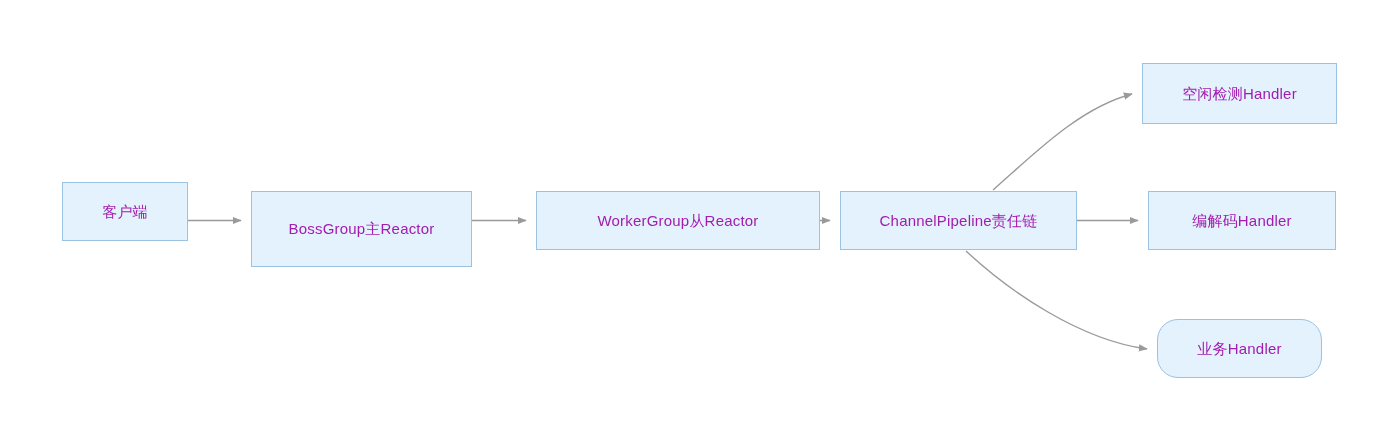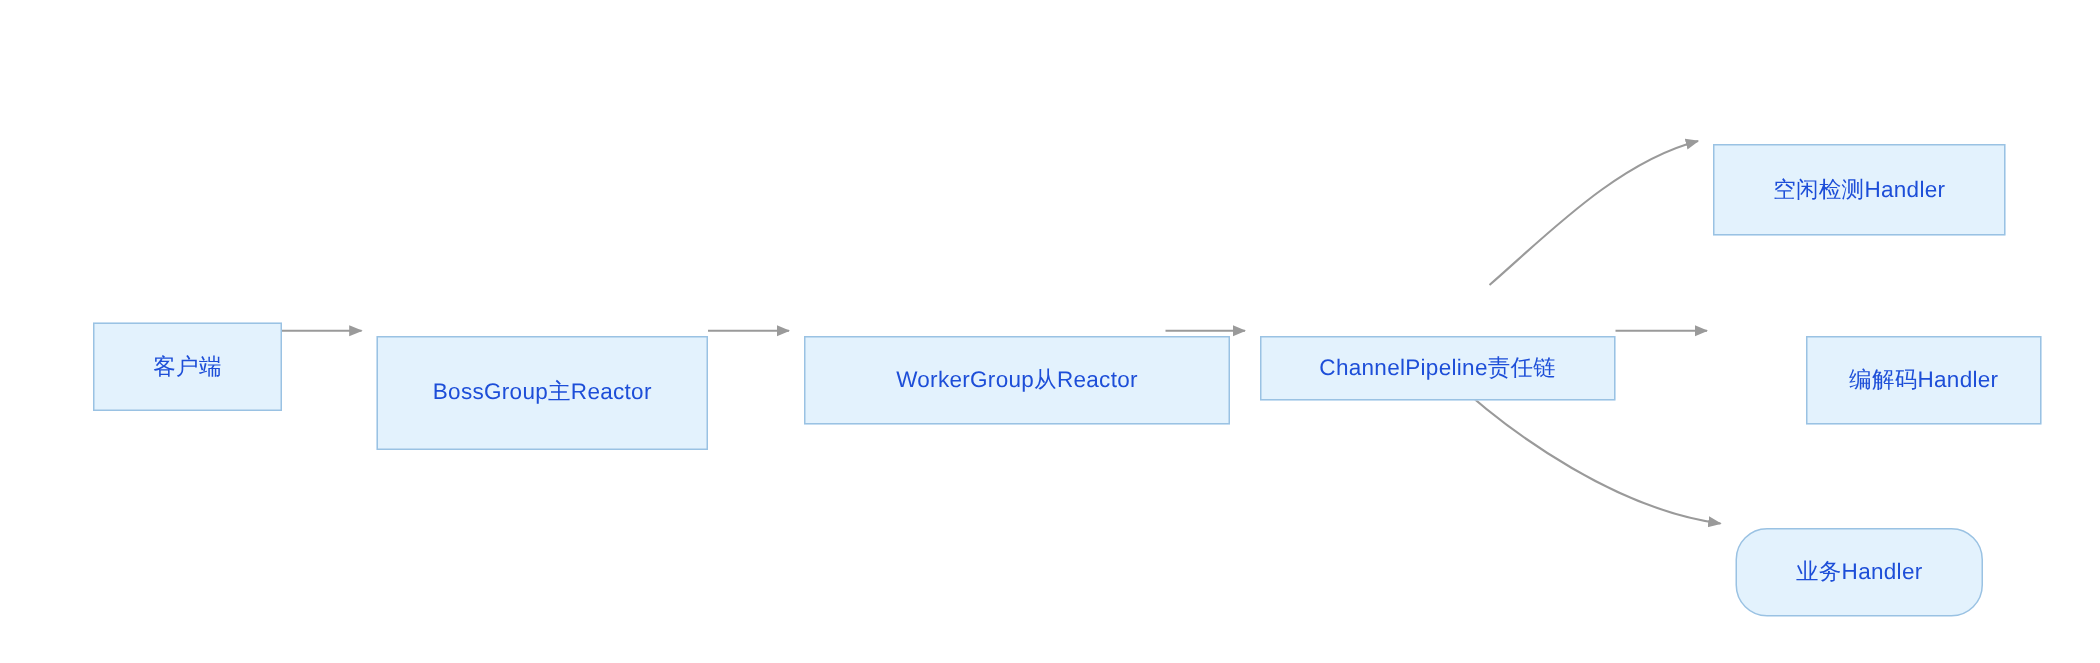--- a/index.html
+++ b/index.html
@@ -29,26 +29,25 @@
     pointer-events: none;
   }
   .node {
     position: absolute;
     box-sizing: border-box;
     background: #e3f2fd;
     border: 1px solid #9ac2e3;
     display: flex;
     align-items: center;
     justify-content: center;
-    color: #1d4ed8;
+    color: #a21caf;
     font-size: 15px;
     line-height: 1.2;
     letter-spacing: 0.2px;
     white-space: nowrap;
-    margin-top: 33px;
   }
   .node-label {
     display: block;
   }
 </style>
 </head>
 <body>
 
 <div id="canvas">
 
@@ -89,29 +88,29 @@
   </div>
 
   <div class="node" style="left:251px; top:191px; width:221px; height:76px;">
     <span class="node-label">BossGroup主Reactor</span>
   </div>
 
   <div class="node" style="left:536px; top:191px; width:284px; height:59px;">
     <span class="node-label">WorkerGroup从Reactor</span>
   </div>
 
-  <div class="node" style="left:840px; top:191px; width:237px; height:43px;">
+  <div class="node" style="left:840px; top:191px; width:237px; height:59px;">
     <span class="node-label">ChannelPipeline责任链</span>
   </div>
 
   <div class="node" style="left:1142px; top:63px; width:195px; height:61px;">
     <span class="node-label">空闲检测Handler</span>
   </div>
 
-  <div class="node" style="left:1204px; top:191px; width:157px; height:59px;">
+  <div class="node" style="left:1148px; top:191px; width:188px; height:59px;">
     <span class="node-label">编解码Handler</span>
   </div>
 
   <div class="node" style="left:1157px; top:319px; width:165px; height:59px;border-radius:21px;">
     <span class="node-label">业务Handler</span>
   </div>
 
 </div>
 
 </body></html>

